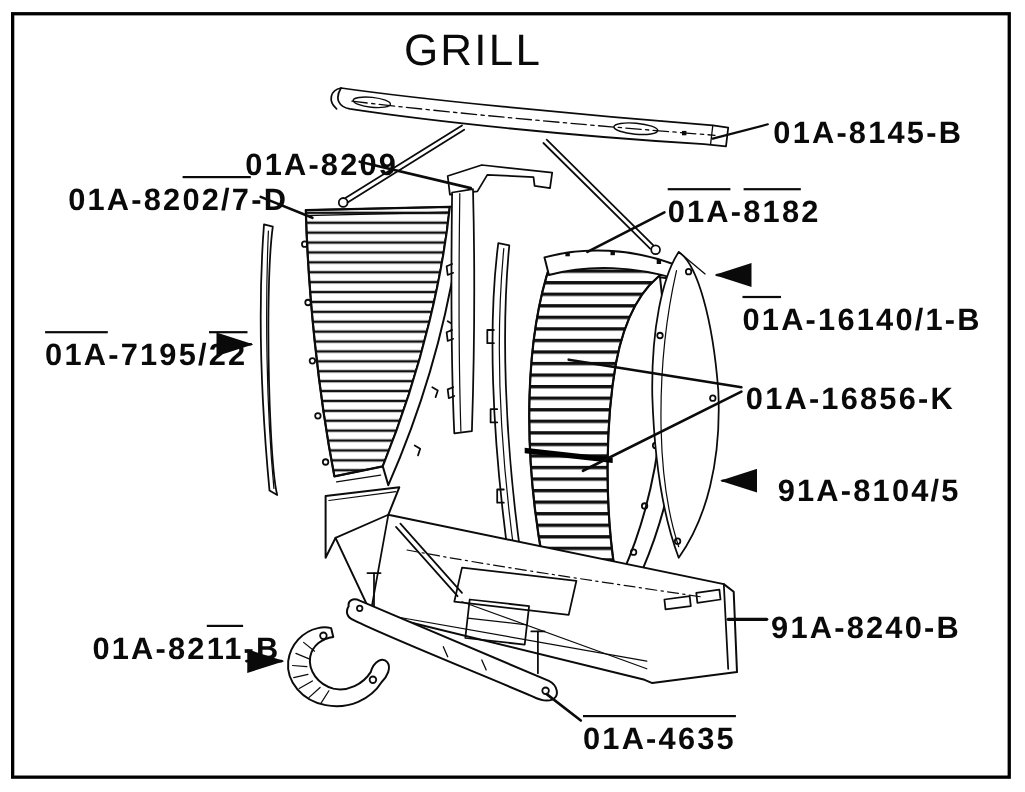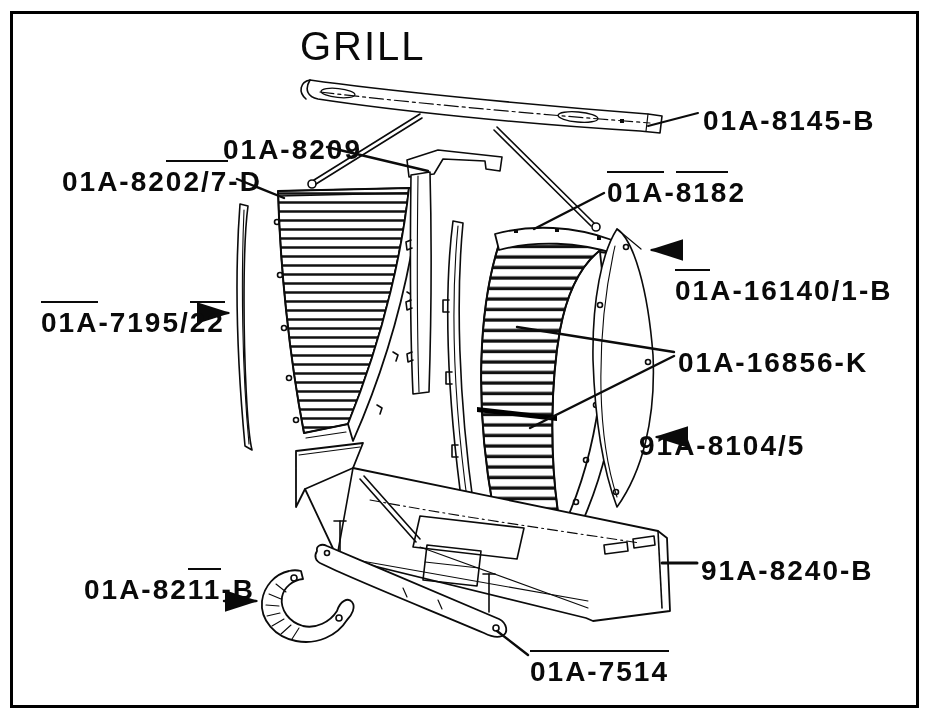--- a/index.html
+++ b/index.html
@@ -1,20 +1,20 @@
 <!DOCTYPE html>
 <html><head>
 <meta charset="utf-8">
 <style>
   html,body{margin:0;padding:0;background:#ffffff;}
   body{width:932px;height:720px;position:relative;overflow:hidden;
        font-family:"Liberation Sans", sans-serif;color:#0a0a0a;}
   .frame{position:absolute;left:10px;top:11px;width:903px;height:691px;
          border:3px solid #000;}
-  .title{position:absolute;left:300px;top:24px;width:260px;
+  .title{position:absolute;left:300px;top:24px;width:260px;text-align:center;
          font-size:40px;letter-spacing:2px;font-weight:400;color:#0a0a0a;}
   svg.drawing{position:absolute;left:0;top:0;}
   .part-label{position:absolute;font-weight:700;font-size:28px;letter-spacing:2px;
               white-space:nowrap;color:#0a0a0a;}
   .seg{display:inline-block;padding-top:4px;}
   .ov{border-top:2.5px solid #0a0a0a;}
 </style>
 </head>
 <body>
 
@@ -180,16 +180,16 @@
   </g>
 </svg>
 
 <div class="part-label" style="left:703px;top:101px;"><span class="seg">01A-8145-B</span></div>
 <div class="part-label" style="left:223px;top:130px;"><span class="seg">01A-8209</span></div>
 <div class="part-label" style="left:62px;top:160px;"><span class="seg">01A-82</span><span class="seg ov">02/7</span><span class="seg">-D</span></div>
 <div class="part-label" style="left:607px;top:171px;"><span class="seg ov">01A</span><span class="seg">-</span><span class="seg ov">818</span><span class="seg">2</span></div>
 <div class="part-label" style="left:41px;top:301px;"><span class="seg ov">01A</span><span class="seg">-7195/</span><span class="seg ov">22</span></div>
 <div class="part-label" style="left:675px;top:238px;margin-top:31px;"><span class="seg ov">01</span><span class="seg">A-16140/1-B</span></div>
 <div class="part-label" style="left:678px;top:343px;text-decoration:underline;"><span class="seg">01A-16856-K</span></div>
-<div class="part-label" style="left:639px;top:426px;"><span class="seg">91A-8104/5</span></div>
+<div class="part-label" style="left:707px;top:426px;"><span class="seg">91A-8104/5</span></div>
 <div class="part-label" style="left:701px;top:551px;"><span class="seg">91A-8240-B</span></div>
 <div class="part-label" style="left:84px;top:568px;"><span class="seg">01A-82</span><span class="seg ov">11</span><span class="seg">-B</span></div>
-<div class="part-label" style="left:530px;top:650px;"><span class="seg ov">01A-7514</span></div>
+<div class="part-label" style="left:530px;top:650px;"><span class="seg ov">01A-4635</span></div>
 
 </body></html>

